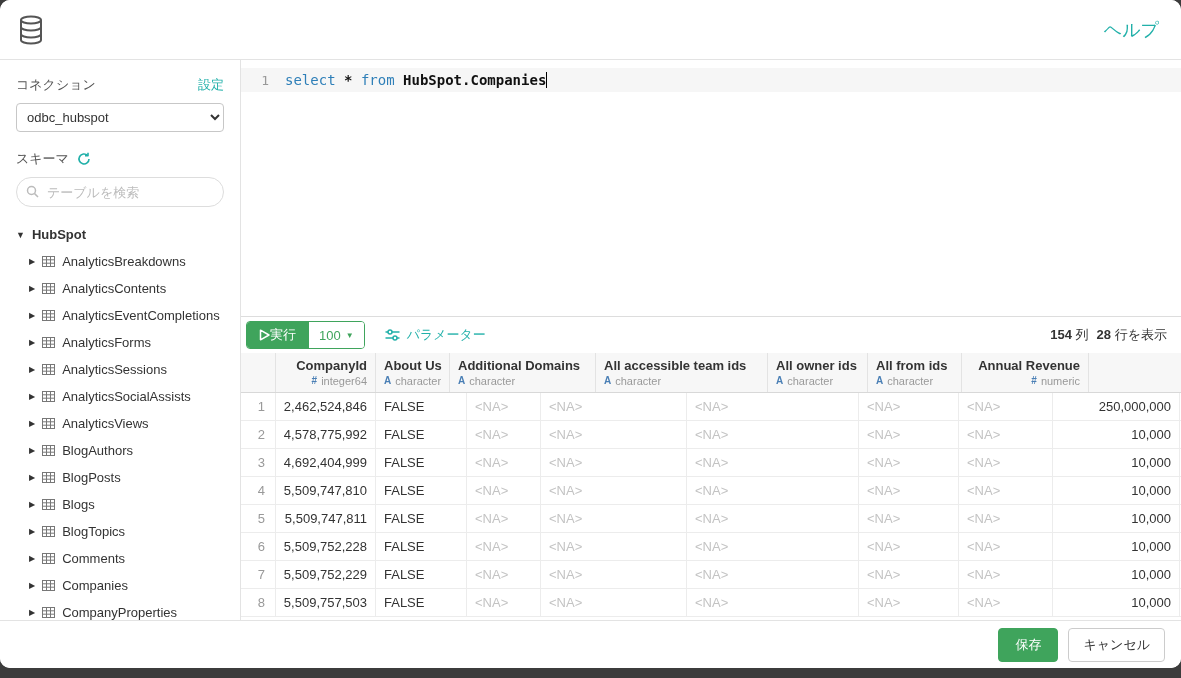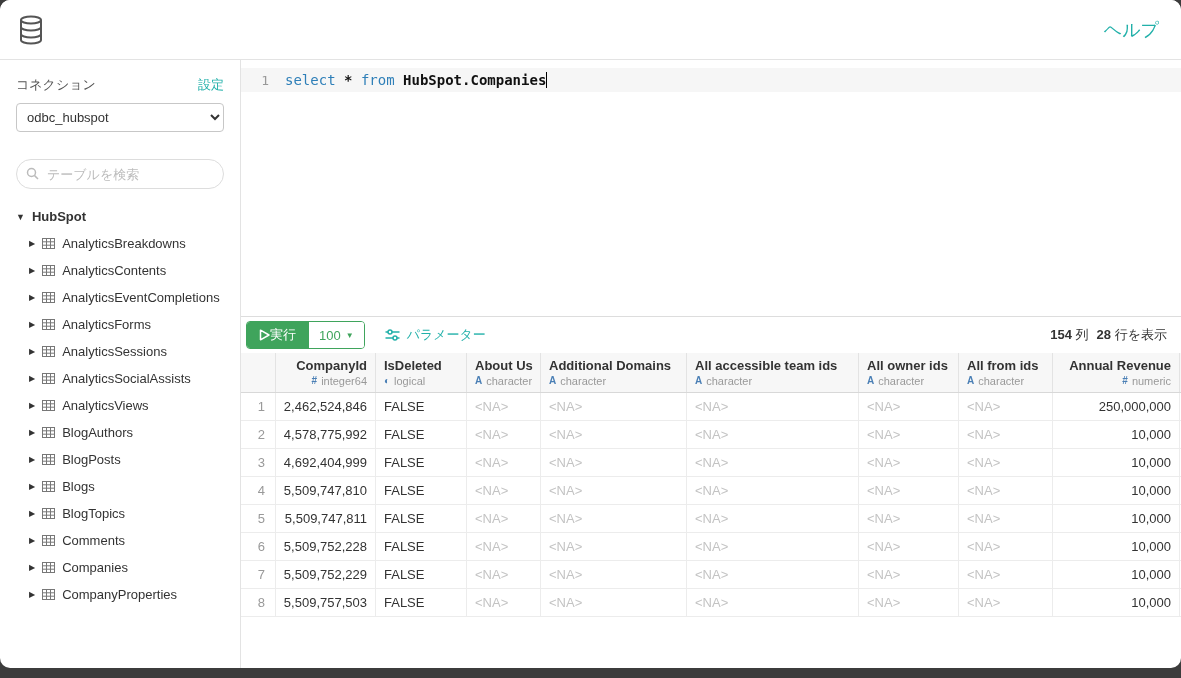--- a/index.html
+++ b/index.html
@@ -141,20 +141,29 @@
   <div class="bdy">
 
     <aside>
       <div class="side-row">
         <span class="side-label">コネクション</span>
         <span class="side-link">設定</span>
       </div>
       <select class="conn-select">
         <option>odbc_hubspot</option>
       </select>
+      <div class="side-row" style="justify-content:flex-start;">
+        <span class="side-label">スキーマ</span>
+        <span class="refresh">
+          <svg width="14" height="14" viewBox="0 0 14 14" fill="none" stroke="#21b0a9" stroke-width="1.6">
+            <path d="M12 7a5 5 0 1 1-1.5-3.6"></path>
+            <path d="M11 0.8v3h-3" stroke-linejoin="round"></path>
+          </svg>
+        </span>
+      </div>
       <div class="search-wrap">
         <svg width="13" height="13" viewBox="0 0 13 13" fill="none" stroke="#bbb" stroke-width="1.5">
           <circle cx="5.5" cy="5.5" r="4"></circle>
           <line x1="8.6" y1="8.6" x2="12" y2="12"></line>
         </svg>
         <input class="search-input" type="text" placeholder="テーブルを検索" style="">
       </div>
       <div class="tree">
         <div class="tree-root">
           <span class="caret-down">▼</span>
@@ -401,27 +410,20 @@
       <div class="grid">
         <div class="hrow">
             <div class="hcell corner" style="width: 35px;"></div>
             <div class="hcell right" style="width: 100px;">
               <div class="col-name">CompanyId</div>
               <div class="col-type">
                 <span class="type-icon">#</span>
                 <span>integer64</span>
               </div>
             </div>
-            <div class="hcell" style="width: 91px;">
-              <div class="col-name">IsDeleted</div>
-              <div class="col-type">
-                <span class="type-icon">◐</span>
-                <span>logical</span>
-              </div>
-            </div>
             <div class="hcell" style="width: 74px;">
               <div class="col-name">About Us</div>
               <div class="col-type">
                 <span class="type-icon">A</span>
                 <span>character</span>
               </div>
             </div>
             <div class="hcell" style="width: 146px;">
               <div class="col-name">Additional Domains</div>
               <div class="col-type">
@@ -546,14 +548,18 @@
               <div class="dcell na" style="width: 100px;">&lt;NA&gt;</div>
               <div class="dcell na" style="width: 94px;">&lt;NA&gt;</div>
               <div class="dcell num" style="width: 127px;">10,000</div>
             </div>
           </div>
       </div>
 
     </main>
   </div>
 
+  <footer>
+    <button class="btn-save">保存</button>
+    <button class="btn-cancel">キャンセル</button>
+  </footer>
 
 </div>
 
 </body></html>

